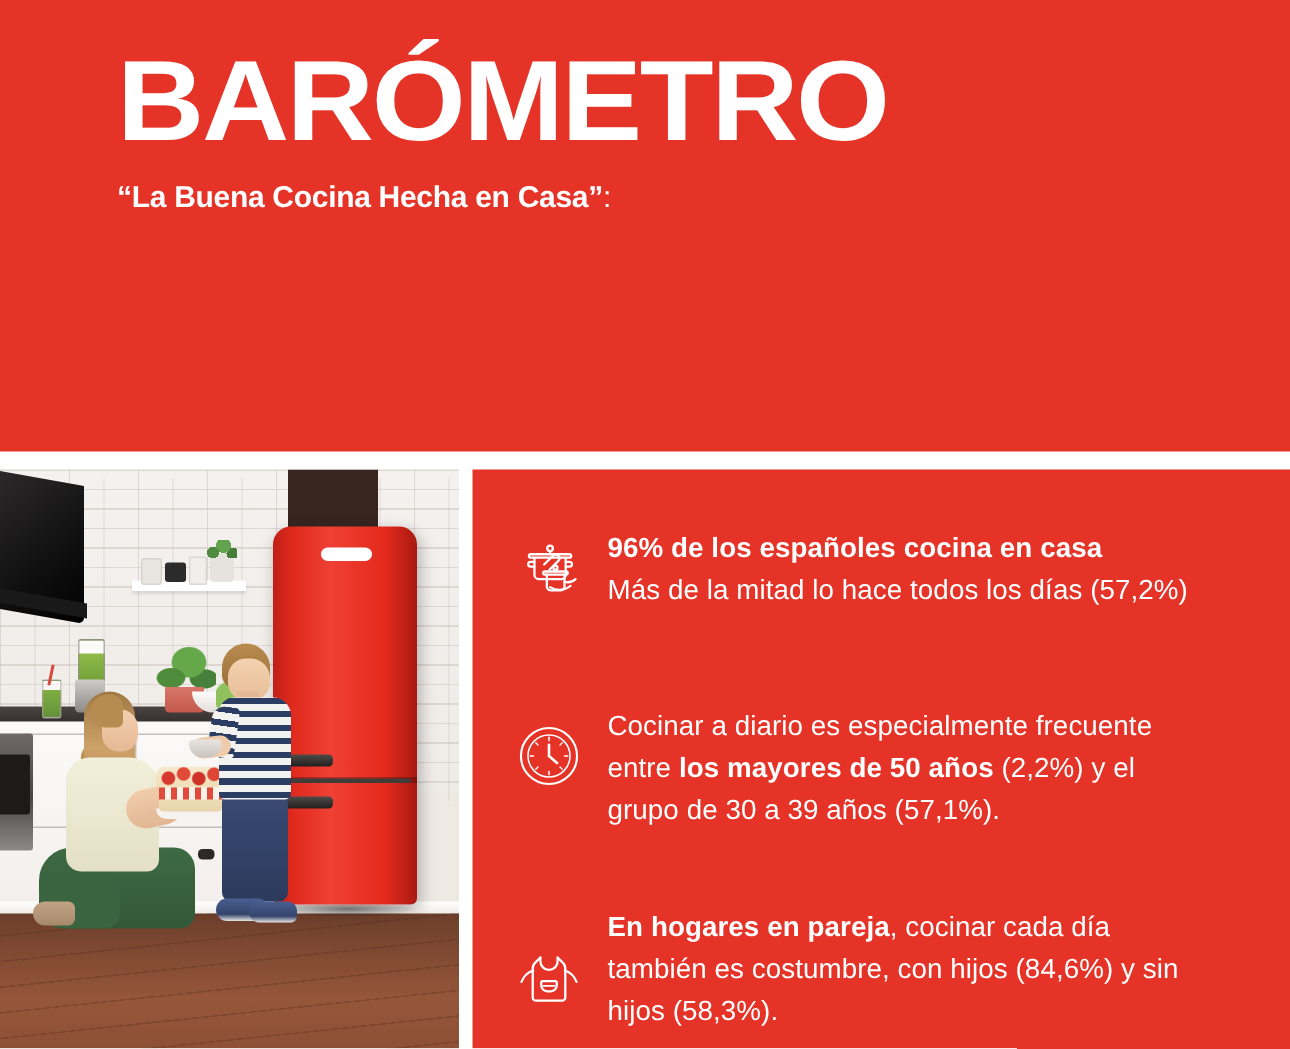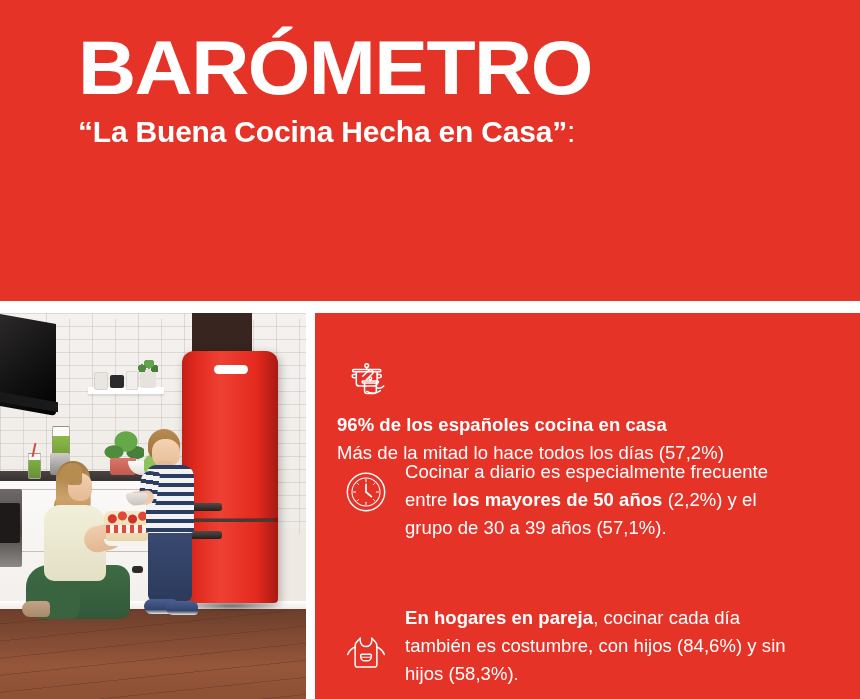--- a/index.html
+++ b/index.html
@@ -45,21 +45,21 @@
     transform: scaleX(1.06);
     transform-origin: left center;
     white-space: nowrap;
   }
 
   .subtitle {
     position: absolute;
     left: 78px;
     top: 117px;
     margin: 0;
-    font-size: 30px;
+    font-size: 20px;
     line-height: 30px;
     font-weight: 700;
     letter-spacing: -0.2px;
     color: #ffffff;
     white-space: nowrap;
   }
   .subtitle .colon {
     font-weight: 400;
   }
 
@@ -96,22 +96,22 @@
     background: #e53328;
   }
 
   .fact {
     position: absolute;
     left: 22px;
     width: 505px;
     display: flex;
     align-items: flex-start;
   }
-  .fact-1 { top: 37px; flex-direction: column; }
-  .fact-2 { top: 144px; justify-content: space-between; }
+  .fact-1 { top: 37px; }
+  .fact-2 { top: 156px; justify-content: space-between; }
   .fact-3 { top: 258px; margin-top: 32px; }
 
   .fact-icon {
     flex: 0 0 58px;
     width: 58px;
     height: 58px;
     display: flex;
     align-items: center;
     justify-content: center;
     margin-right: 10px;

